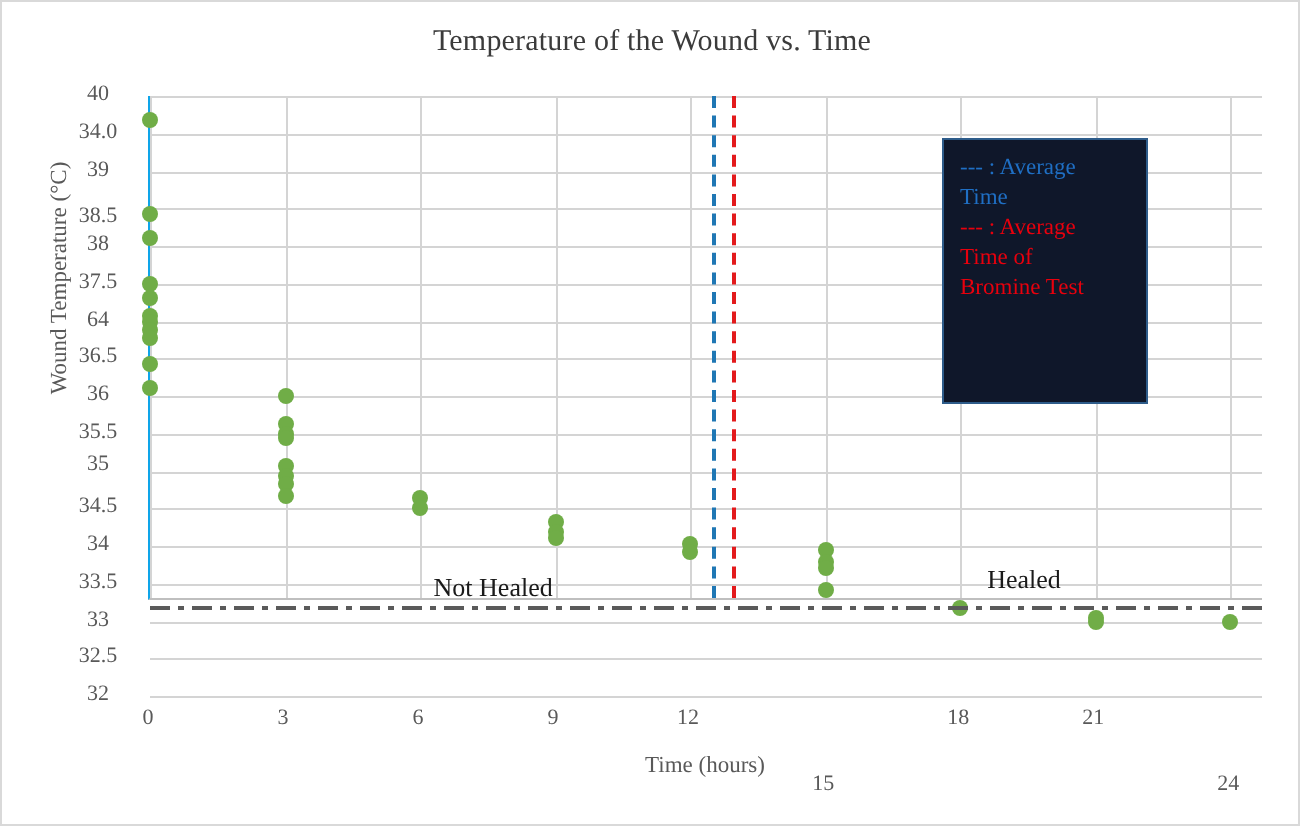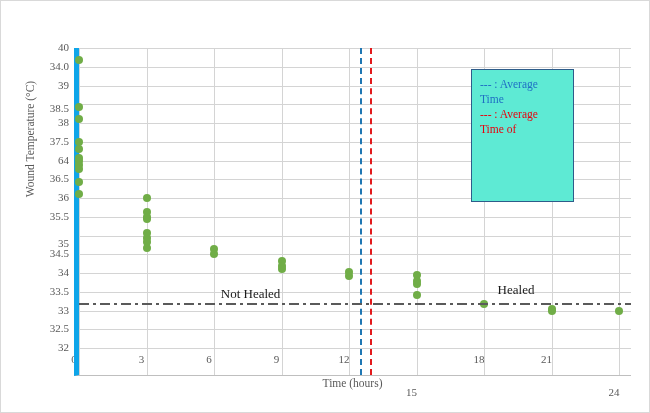--- a/index.html
+++ b/index.html
@@ -33,23 +33,23 @@
     color: #3b3b3b;
     letter-spacing: 0.1px;
     white-space: nowrap;
   }
   
   #plot-area {
     position: absolute;
     left: 73px;
     top: 47px;
     width: 557px;
-    height: 328px;
+    height: 252px;
     box-sizing: border-box;
-    border-left: 5px solid #0ea5e9;
+    border-left: 1px solid #0ea5e9;
     border-bottom: 1px solid #bfbfbf;
   }
   .gridline-h {
     position: absolute;
     left: 0;
     width: 100%;
     height: 0;
     border-top: 1px solid #d4d4d4;
   }
   .gridline-v {
@@ -57,21 +57,21 @@
     top: 0;
     height: 100%;
     width: 0;
     border-left: 1px solid #d4d4d4;
   }
   
   .ytick {
     position: absolute;
     right: 0;
     width: 40px;
-    text-align: right;
+    text-align: center;
     font-family: "Liberation Serif", serif;
     font-size: 11px;
     color: #595959;
     line-height: 11px;
   }
   #ytick-layer {
     position: absolute;
     left: 26px;
     top: 47px;
     width: 42px;
@@ -166,47 +166,48 @@
     white-space: nowrap;
   }
   
   #legend-box {
     position: absolute;
     left: 470px;
     top: 68px;
     width: 103px;
     height: 133px;
     box-sizing: border-box;
-    background: #5eead4;
+    background: #0f172a;
     border: 1px solid #2e5c8a;
     padding: 7px 8px 0 8px;
   }
   .legend-line {
     font-family: "Liberation Serif", serif;
     font-size: 11.5px;
     line-height: 15px;
     white-space: nowrap;
   }
   .legend-line.blue { color: #1f6fc4; }
   .legend-line.red  { color: #e8000d; }
 </style>
 </head>
 <body>
 
 <div id="chart-root">
 
+  <div id="chart-title">Temperature of the Wound vs. Time</div>
 
   <div id="ytick-layer">
       <div class="ytick" style="top: 294px;">32</div>
       <div class="ytick" style="top: 275.25px;">32.5</div>
       <div class="ytick" style="top: 256.5px;">33</div>
       <div class="ytick" style="top: 237.75px;">33.5</div>
       <div class="ytick" style="top: 219px;">34</div>
       <div class="ytick" style="top: 200.25px;">34.5</div>
-      <div class="ytick" style="top: 190px;">35</div>
+      <div class="ytick" style="top: 179px;">35</div>
       <div class="ytick" style="top: 162.75px;">35.5</div>
       <div class="ytick" style="top: 144px;">36</div>
       <div class="ytick" style="top: 125.25px;">36.5</div>
       <div class="ytick" style="top: 106.5px;">64</div>
       <div class="ytick" style="top: 87.75px;">37.5</div>
       <div class="ytick" style="top: 69px;">38</div>
       <div class="ytick" style="top: 55px;">38.5</div>
       <div class="ytick" style="top: 31.5px;">39</div>
       <div class="ytick" style="top: 12.75px;">34.0</div>
       <div class="ytick" style="top: -6px;">40</div>
@@ -305,16 +306,17 @@
   </div>
 
   <div id="legend-box">
     <div id="legend-blue">
         <div class="legend-line blue">--- : Average</div>
         <div class="legend-line blue">Time</div>
       </div>
     <div id="legend-red">
         <div class="legend-line red">--- : Average</div>
         <div class="legend-line red">Time of</div>
+        <div class="legend-line red">Bromine Test</div>
       </div>
   </div>
 
 </div>
 
 </body></html>

